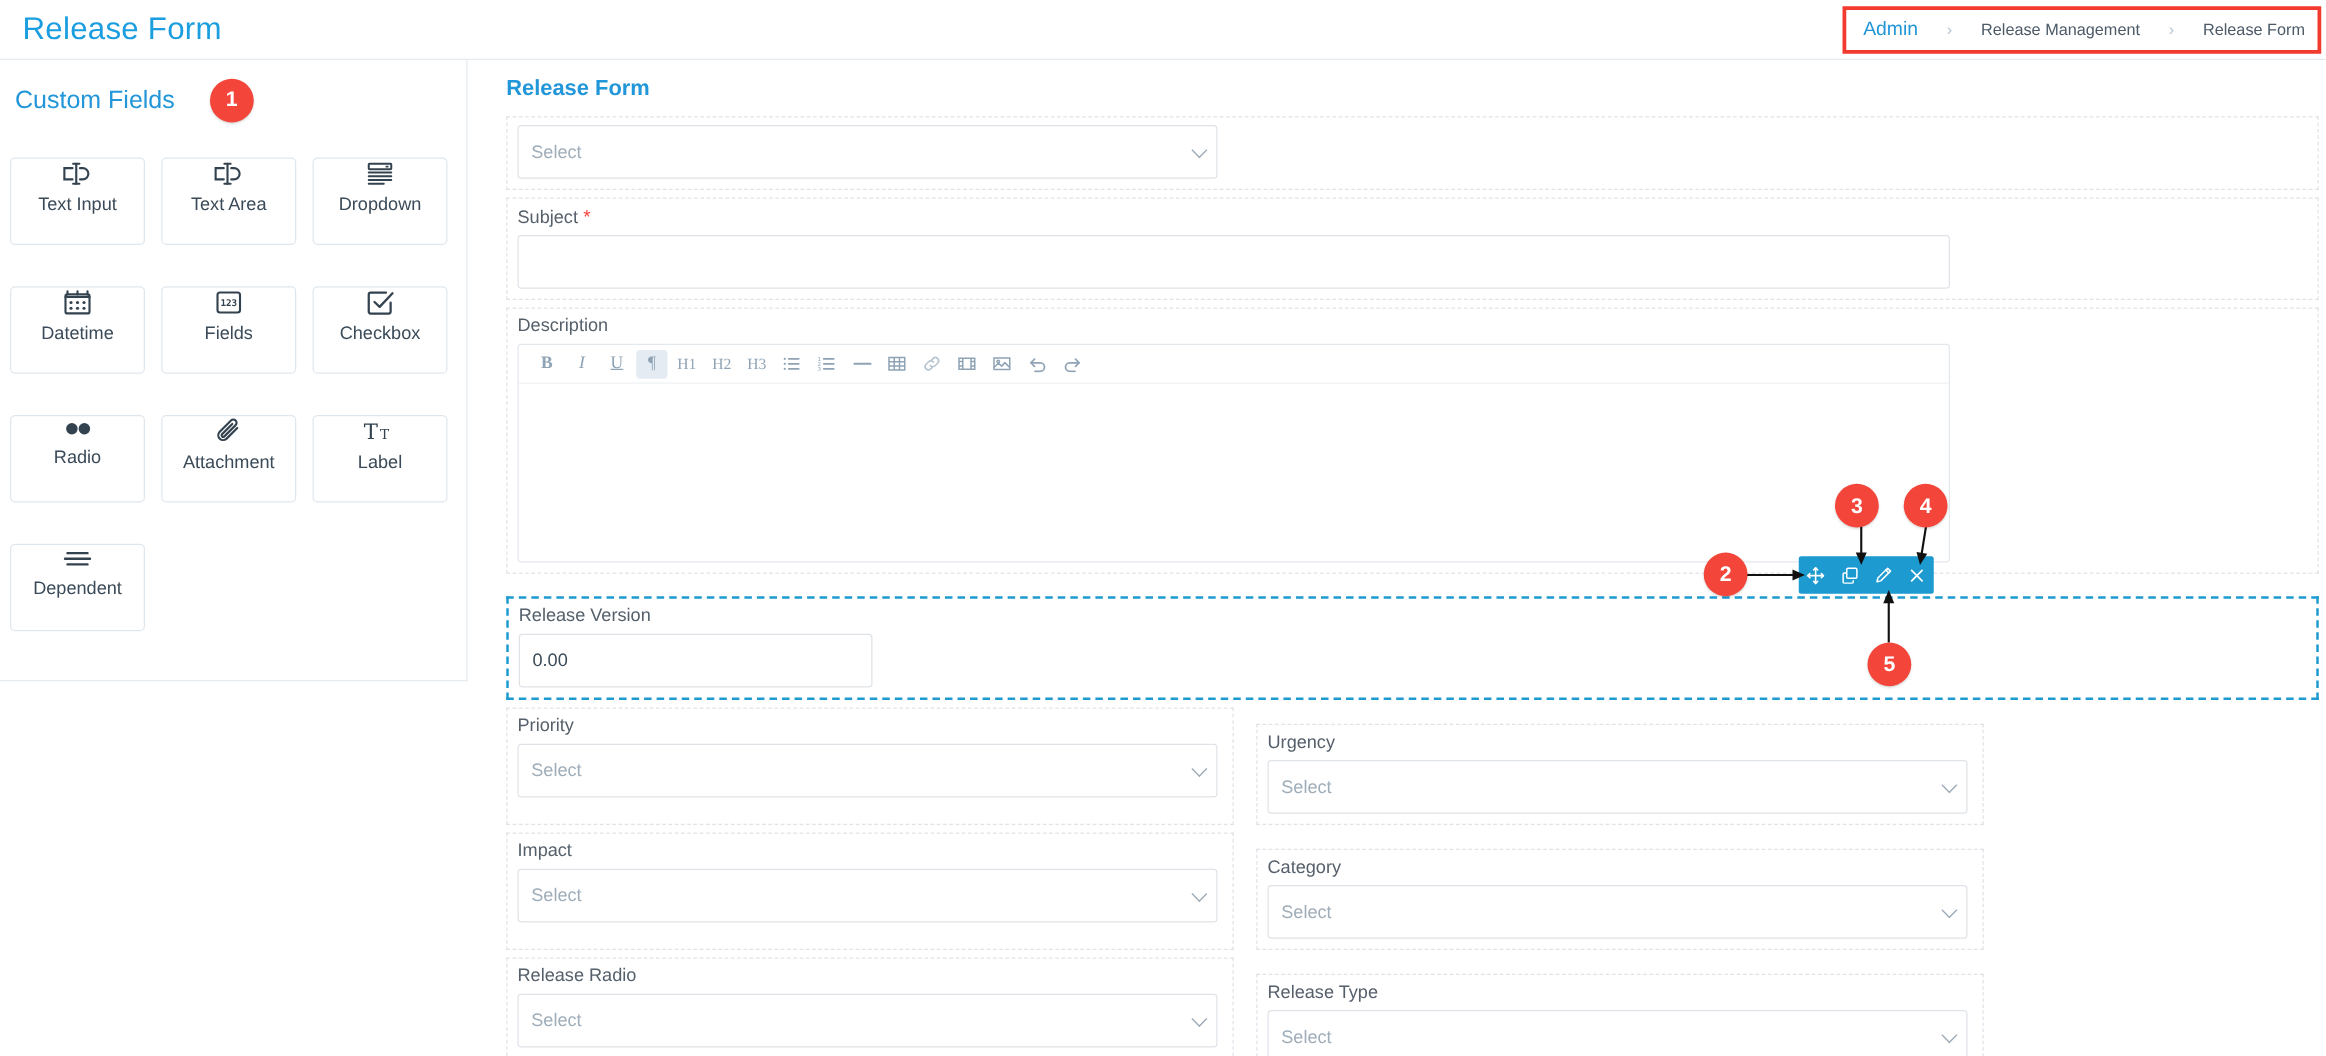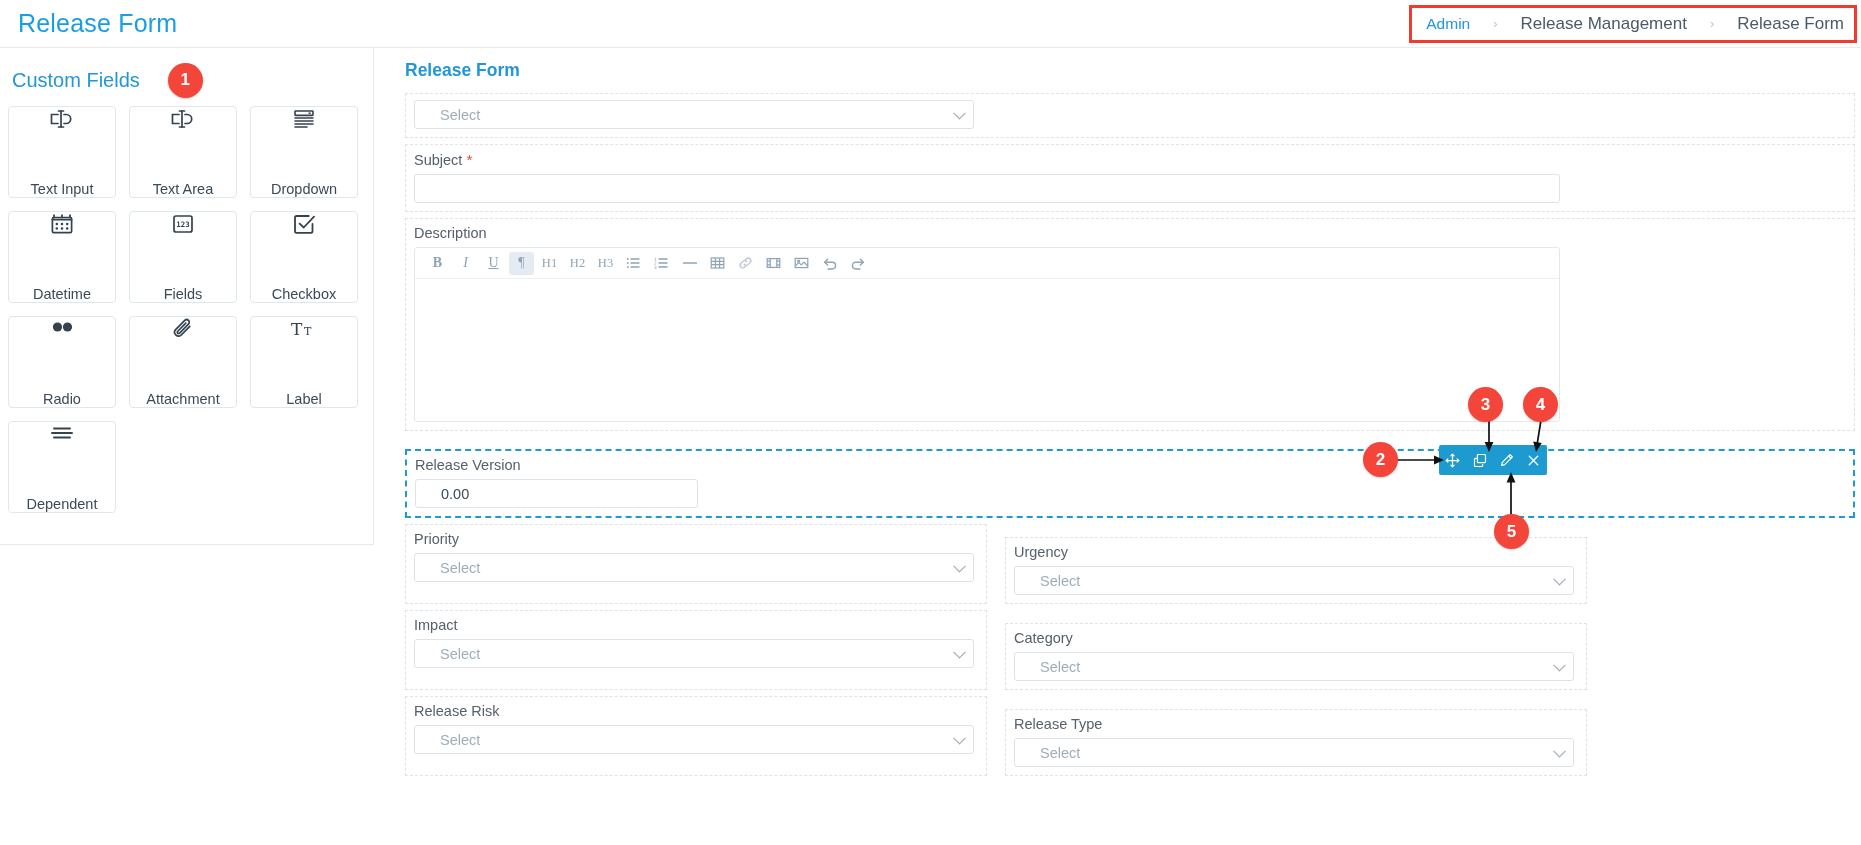--- a/index.html
+++ b/index.html
@@ -27,21 +27,21 @@
   }
   #breadcrumb {
     position:absolute; right:4px; top:5px;
     display:flex; align-items:center; gap:23px;
     border:3px solid #f33a2e;
     padding:4px 10px 5px 14px;
     height:38px;
     background:#fff;
   }
   .bc-link { font-size:15.5px; color:#2196d8; }
-  .bc-text { font-size:17px; color:#4c5a67; }
+  .bc-text { font-size:13px; color:#4c5a67; }
   .bc-sep  { color:#b9c5d0; font-size:13px; }
 
   
   #palette {
     position:absolute; left:0; top:48px;
     width:374px; height:497px;
     border-right:1px solid #e6ebf0;
     border-bottom:1px solid #e6ebf0;
     background:#fff;
   }
@@ -59,27 +59,28 @@
   }
   #palette-badge { margin-left:28px; }
 
   #tiles {
     display:flex; flex-wrap:wrap;
     gap:13px;
     padding:6px 0 0 8px;
     width:374px;
   }
   .tile {
-    width:108px; height:92px;
+    width:108px; height:70px;
     border:1px solid #dfe7ee; border-radius:4px;
     background:#fff;
     display:flex; flex-direction:column;
-    align-items:center; justify-content:space-between;
+    align-items:center; justify-content:flex-start;
     gap:5px;
     cursor:grab;
+    margin-top:20px;
   }
   .tile-label { font-size:14.5px; color:#3a4a58; }
   .tile svg { display:block; }
 
   
   #form {
     position:absolute; left:375px; top:48px;
     width:1486px; height:797px;
     background:#fff;
     padding:0 0 0 0;
@@ -93,24 +94,24 @@
     margin:6px 6px 0 30px;
     padding:6px 0 8px 0;
     position:relative;
   }
   .fld-label {
     font-size:14.5px; color:#55606b;
     padding-left:8px; margin-bottom:6px; display:block;
   }
   .req { color:#f4453a; font-size:15px; }
   .ctl {
-    height:29px; border:1px solid #dfe3e8; border-radius:3px;
+    height:43px; border:1px solid #dfe3e8; border-radius:3px;
     background:#fff; margin-left:8px;
     display:flex; align-items:center;
-    padding:0 25px;
+    padding:0 10px;
     font-size:14.5px; color:#9fadb9;
     position:relative;
   }
   .ctl.sel { width:560px; }
   .ctl.wide { width:1146px; }
   .chev {
     position:absolute; right:9px; top:50%;
     width:9px; height:9px;
     border-right:1.6px solid #9aa7b3;
     border-bottom:1.6px solid #9aa7b3;
@@ -434,21 +435,21 @@
       <span class="fld-label">Category</span>
       <div class="ctl">
         <span>Select</span>
         <span class="chev"></span>
       </div>
     </div>
   </div>
 
   <div class="row2">
     <div class="dz">
-      <span class="fld-label">Release Risk</span>
+      <span class="fld-label">Release Radio</span>
       <div class="ctl">
         <span>Select</span>
         <span class="chev"></span>
       </div>
     </div>
     <div class="dz right">
       <span class="fld-label">Release Type</span>
       <div class="ctl">
         <span>Select</span>
         <span class="chev"></span>

